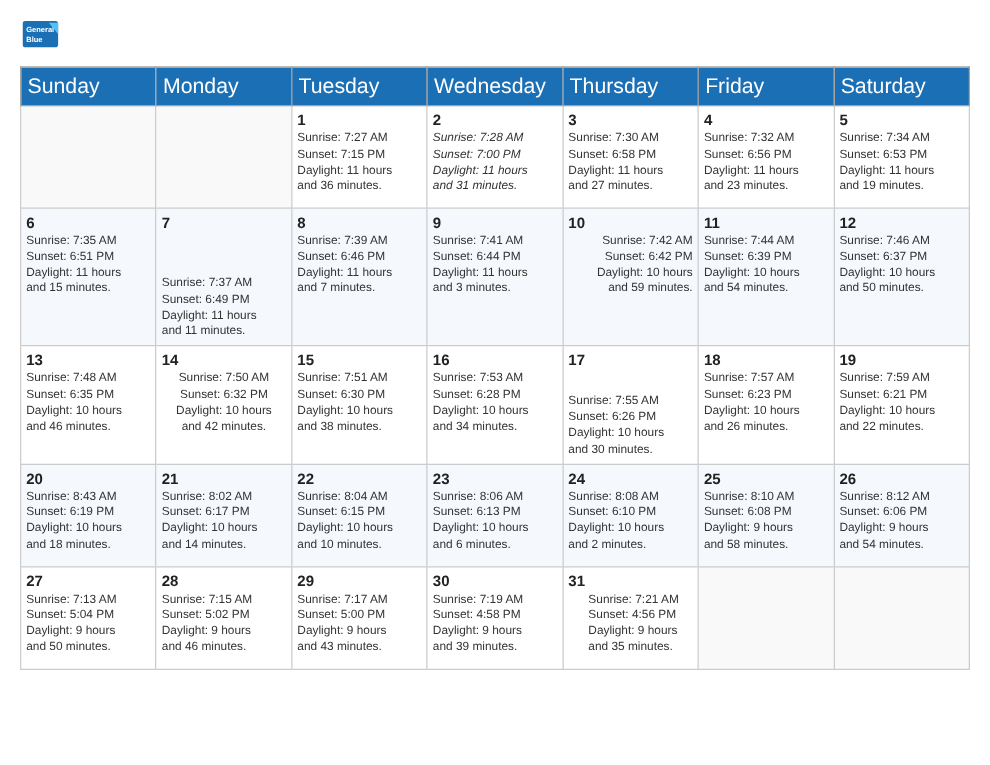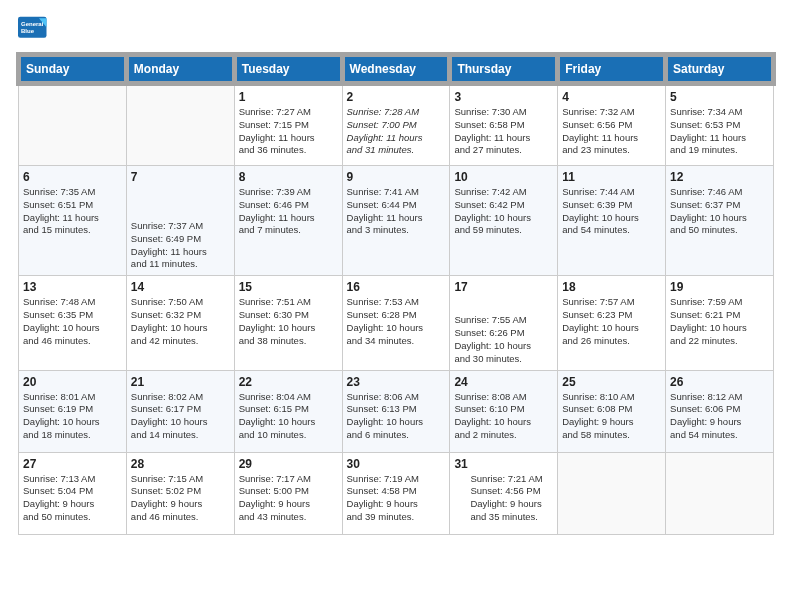--- a/index.html
+++ b/index.html
@@ -45,23 +45,23 @@
     table {
       width: 100%;
       border-collapse: collapse;
       font-size: 11px;
     }
     thead tr th {
       background-color: #1a6fb5;
       color: #fff;
       text-align: left;
       padding: 5px 5px;
-      font-size: 12px;
-      font-weight: bold;
-      border: 5px solid #a3a3a3;
+      font-size: 17px;
+      font-weight: normal;
+      border: 1px solid #a3a3a3;
     }
     tbody tr td {
       border: 1px solid #ccc;
       vertical-align: top;
       padding: 4px 4px;
       height: 82px;
       width: calc(100% / 7);
       background: #fff;
     }
     tbody tr:nth-child(even) td {
@@ -183,21 +183,21 @@
           </td>
           <td>
             <div class="day-number">9</div>
             <div class="day-info" style="white-space: pre-line;">Sunrise: 7:41 AM
 Sunset: 6:44 PM
 Daylight: 11 hours
 and 3 minutes.</div>
           </td>
           <td>
             <div class="day-number">10</div>
-            <div class="day-info" style="white-space: pre-line;">Sunrise: 7:42 AM
+            <div class="day-info" style="white-space: pre-line; text-align: right;">Sunrise: 7:42 AM
 Sunset: 6:42 PM
 Daylight: 10 hours
 and 59 minutes.</div>
           </td>
           <td>
             <div class="day-number">11</div>
             <div class="day-info" style="white-space: pre-line;">Sunrise: 7:44 AM
 Sunset: 6:39 PM
 Daylight: 10 hours
 and 54 minutes.</div>
@@ -213,21 +213,21 @@
         <tr>
           <td>
             <div class="day-number">13</div>
             <div class="day-info" style="white-space: pre-line;">Sunrise: 7:48 AM
 Sunset: 6:35 PM
 Daylight: 10 hours
 and 46 minutes.</div>
           </td>
           <td>
             <div class="day-number">14</div>
-            <div class="day-info" style="white-space: pre-line;">Sunrise: 7:50 AM
+            <div class="day-info" style="white-space: pre-line; text-align: center;">Sunrise: 7:50 AM
 Sunset: 6:32 PM
 Daylight: 10 hours
 and 42 minutes.</div>
           </td>
           <td>
             <div class="day-number">15</div>
             <div class="day-info" style="white-space: pre-line;">Sunrise: 7:51 AM
 Sunset: 6:30 PM
 Daylight: 10 hours
 and 38 minutes.</div>
@@ -257,21 +257,21 @@
             <div class="day-number">19</div>
             <div class="day-info" style="white-space: pre-line;">Sunrise: 7:59 AM
 Sunset: 6:21 PM
 Daylight: 10 hours
 and 22 minutes.</div>
           </td>
         </tr>
         <tr>
           <td>
             <div class="day-number">20</div>
-            <div class="day-info" style="white-space: pre-line;">Sunrise: 8:01 AM
+            <div class="day-info" style="white-space: pre-line;">Sunrise: 8:43 AM
 Sunset: 6:19 PM
 Daylight: 10 hours
 and 18 minutes.</div>
           </td>
           <td>
             <div class="day-number">21</div>
             <div class="day-info" style="white-space: pre-line;">Sunrise: 8:02 AM
 Sunset: 6:17 PM
 Daylight: 10 hours
 and 14 minutes.</div>

